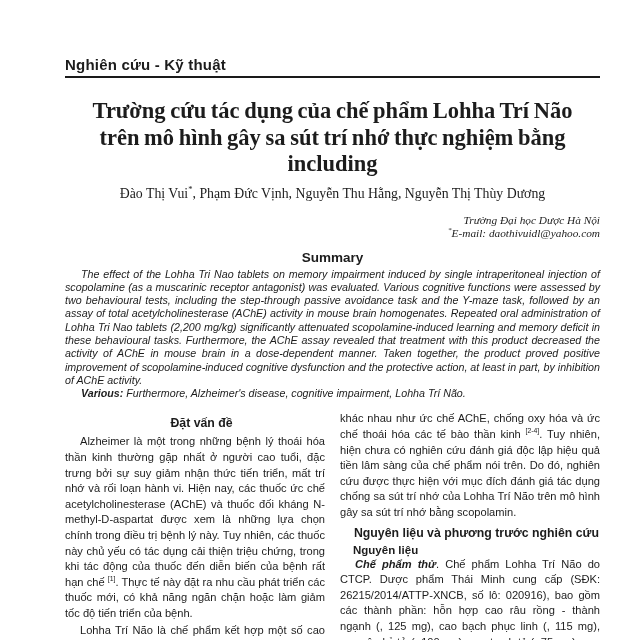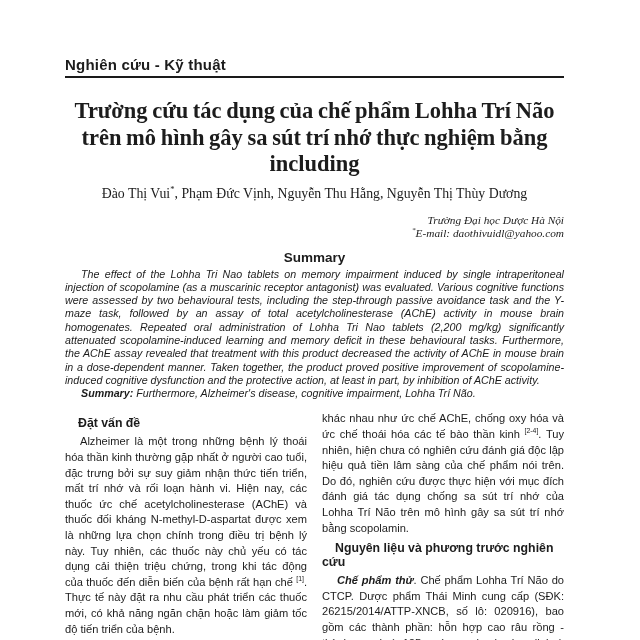--- a/index.html
+++ b/index.html
@@ -5,21 +5,21 @@
   * { margin: 0; padding: 0; box-sizing: border-box; }
   html, body { background: #ffffff; }
   body {
     width: 640px; height: 640px;
     font-family: "Liberation Sans", sans-serif;
     color: #1c1c1c;
     overflow: hidden;
   }
   .page {
     width: 640px; height: 472px;
-    padding: 56px 76px 10px 65px;
+    padding: 56px 40px 10px 65px;
   }
   
   .running-head {
     font-size: 15px;
     font-weight: bold;
     padding-bottom: 3px;
     border-bottom: 2px solid #1a1a1a;
     letter-spacing: 0.2px;
   }
   
@@ -69,20 +69,21 @@
     margin-top: 11px;
     display: flex;
     gap: 15px;
   }
   .col { flex: 1 1 0; min-width: 0; }
   .sec-heading {
     font-size: 12.3px;
     font-weight: bold;
     text-indent: 13px;
     margin: 5px 0 4px 0;
+    text-align: center;
   }
   .sub-heading {
     font-size: 11.5px;
     font-weight: bold;
     text-indent: 13px;
     margin: 1px 0 1px 0;
   }
   .body-para {
     font-size: 11.1px;
     line-height: 15.6px;
@@ -106,30 +107,31 @@
   <div class="authors">Đào Thị Vui<sup>*</sup>, Phạm Đức Vịnh, Nguyễn Thu Hằng, Nguyễn Thị Thùy Dương</div>
 
   <div class="affiliation">Trường Đại học Dược Hà Nội</div>
 
   <div class="email"><sup>*</sup>E-mail: daothivuidl@yahoo.com</div>
 
   <div class="summary-heading">Summary</div>
 
   <p class="summary-body">The effect of the Lohha Tri Nao tablets on memory impairment induced by single intraperitoneal injection of scopolamine (as a muscarinic receptor antagonist) was evaluated. Various cognitive functions were assessed by two behavioural tests, including the step-through passive avoidance task and the Y-maze task, followed by an assay of total acetylcholinesterase (AChE) activity in mouse brain homogenates. Repeated oral administration of Lohha Tri Nao tablets (2,200 mg/kg) significantly attenuated scopolamine-induced learning and memory deficit in these behavioural tasks. Furthermore, the AChE assay revealed that treatment with this product decreased the activity of AChE in mouse brain in a dose-dependent manner. Taken together, the product proved positive improvement of scopolamine-induced cognitive dysfunction and the protective action, at least in part, by inhibition of AChE activity.</p>
 
-  <p class="keywords-line"><span class="keywords-label">Summary:</span><span> Furthermore, Alzheimer's disease, cognitive impairment, Lohha Trí Não.</span></p>
+  <p class="keywords-line"><span class="keywords-label">Various:</span><span> Furthermore, Alzheimer's disease, cognitive impairment, Lohha Trí Não.</span></p>
 
   <div class="columns">
 
     <div class="col">
       <div class="sec-heading">Đặt vấn đề</div>
       <p class="body-para">Alzheimer là một trong những bệnh lý thoái hóa thần kinh thường gặp nhất ở người cao tuổi, đặc trưng bởi sự suy giảm nhận thức tiến triển, mất trí nhớ và rối loạn hành vi. Hiện nay, các thuốc ức chế acetylcholinesterase (AChE) và thuốc đối kháng N-methyl-D-aspartat được xem là những lựa chọn chính trong điều trị bệnh lý này. Tuy nhiên, các thuốc này chủ yếu có tác dụng cải thiện triệu chứng, trong khi tác động của thuốc đến diễn biến của bệnh rất hạn chế <sup>[1]</sup>. Thực tế này đặt ra nhu cầu phát triển các thuốc mới, có khả năng ngăn chặn hoặc làm giảm tốc độ tiến triển của bệnh.</p>
       <p class="body-para">Lohha Trí Não là chế phẩm kết hợp một số cao dược liệu, trong đó có các dược liệu đã được ghi nhận tác dụng cải thiện trí nhớ trên thực nghiệm như râu rồng (), câu kỷ tử (), sơn thù ()... Đặc biệt, những nghiên cứu trước đây cũng cho thấy các dược liệu này có tác dụng chống sa sút trí nhớ thông qua nhiều cơ chế</p>
     </div>
 
     <div class="col">
       <p class="body-para" style="text-indent:0;">khác nhau như ức chế AChE, chống oxy hóa và ức chế thoái hóa các tế bào thần kinh <sup>[2-4]</sup>. Tuy nhiên, hiện chưa có nghiên cứu đánh giá độc lập hiệu quả tiền lâm sàng của chế phẩm nói trên. Do đó, nghiên cứu được thực hiện với mục đích đánh giá tác dụng chống sa sút trí nhớ của Lohha Trí Não trên mô hình gây sa sút trí nhớ bằng scopolamin.</p>
       <div class="sec-heading">Nguyên liệu và phương trước nghiên cứu</div>
+      <div class="sub-heading">Nguyên liệu</div>
       <p class="body-para"><span style="font-style: italic; font-weight: bold;">Chế phẩm thử</span>. Chế phẩm Lohha Trí Não do CTCP. Dược phẩm Thái Minh cung cấp (SĐK: 26215/2014/ATTP-XNCB, số lô: 020916), bao gồm các thành phần: hỗn hợp cao râu rồng - thành ngạnh (, 125 mg), cao bạch phục linh (, 115  mg), cao câu kỷ tử (, 100 mg), cao trạch tả (, 75 mg), cao hoài sơn (, 75 mg), cao sơn thù (, 60 mg), cao lá dâu (, 50 mg). Mẫu thử cho động vật uống</p>
     </div>
 
   </div>
 </div>
 
 </body></html>

